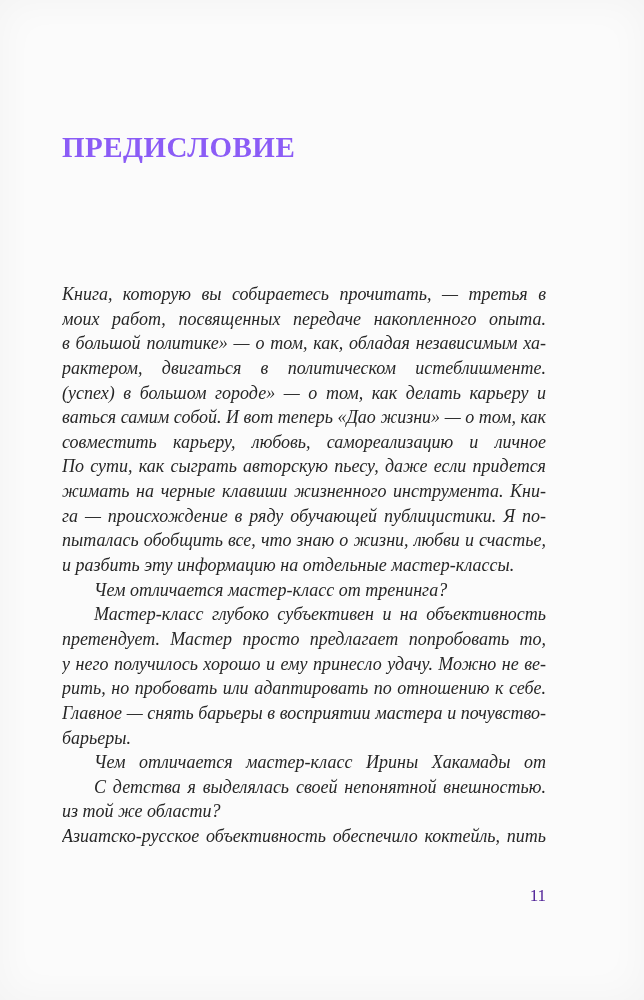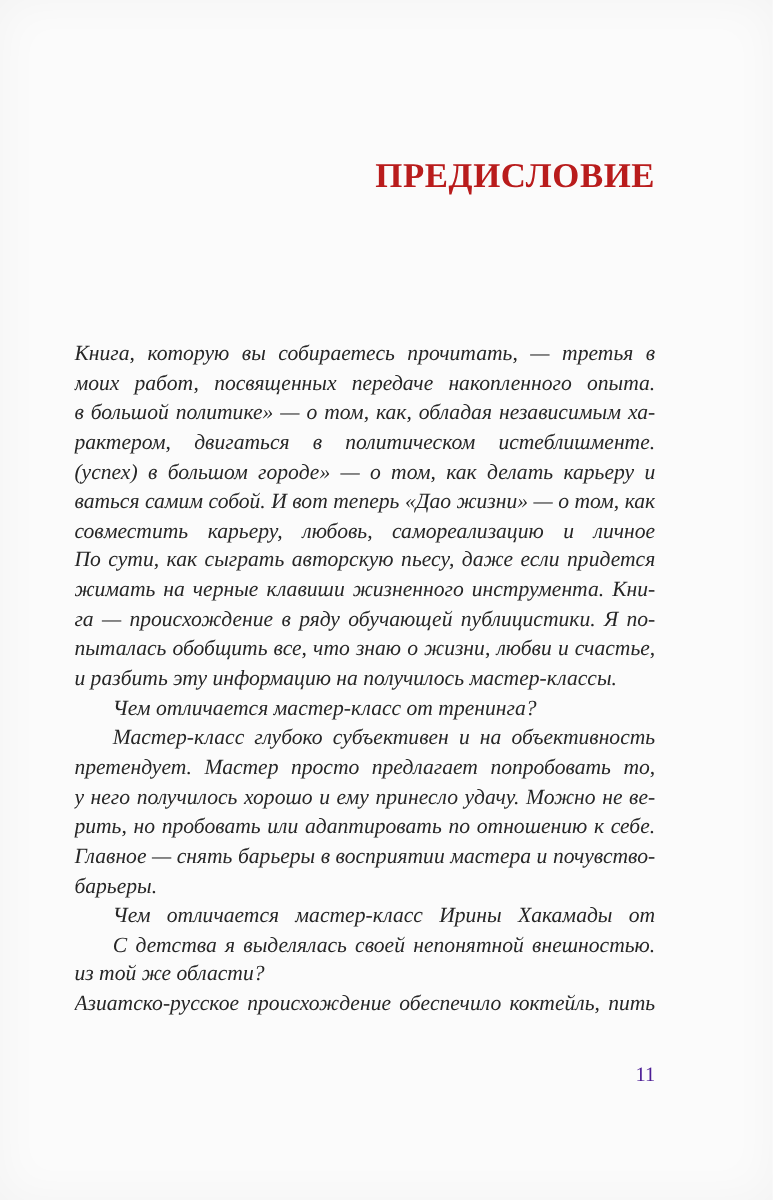--- a/index.html
+++ b/index.html
@@ -15,26 +15,26 @@
     box-shadow: inset 0 0 40px rgba(0,0,0,0.035);
     font-family: "Liberation Serif", "DejaVu Serif", serif;
     overflow: hidden;
   }
   .title {
     position: absolute;
     top: 130px;
     left: 62px;
     width: 484px;
     margin: 0;
-    text-align: right;
+    text-align: left;
     font-size: 29px;
     line-height: 34px;
     font-weight: bold;
     letter-spacing: 0.5px;
-    color: #b91c1c;
+    color: #8b5cf6;
   }
   .text-block {
     position: absolute;
     top: 282px;
     left: 62px;
     width: 484px;
     color: #262626;
     font-style: italic;
     font-size: 18px;
     line-height: 24.65px;
@@ -75,28 +75,28 @@
       <div class="text-line">моих работ, посвященных передаче накопленного опыта. «Секс</div>
       <div class="text-line">в большой политике» — о том, как, обладая независимым ха-</div>
       <div class="text-line">рактером, двигаться в политическом истеблишменте. «Success</div>
       <div class="text-line">(успех) в большом городе» — о том, как делать карьеру и оста-</div>
       <div class="text-line">ваться самим собой. И вот теперь «Дао жизни» — о том, как</div>
       <div class="text-line">совместить карьеру, любовь, самореализацию и личное счастье.</div>
       <div class="text-line">По сути, как сыграть авторскую пьесу, даже если придется на-</div>
       <div class="text-line">жимать на черные клавиши жизненного инструмента. Кни-</div>
       <div class="text-line">га — происхождение в ряду обучающей публицистики. Я по-</div>
       <div class="text-line">пыталась обобщить все, что знаю о жизни, любви и счастье,</div>
-      <div class="text-line no-just">и разбить эту информацию на получилось мастер-классы.</div>
+      <div class="text-line no-just">и разбить эту информацию на отдельные мастер-классы.</div>
       <div class="text-line indent no-just">Чем отличается мастер-класс от тренинга?</div>
       <div class="text-line indent">Мастер-класс глубоко субъективен и на объективность не</div>
       <div class="text-line">претендует. Мастер просто предлагает попробовать то, что</div>
       <div class="text-line">у него получилось хорошо и ему принесло удачу. Можно не ве-</div>
       <div class="text-line">рить, но пробовать или адаптировать по отношению к себе.</div>
       <div class="text-line">Главное — снять барьеры в восприятии мастера и почувство-</div>
       <div class="text-line no-just">барьеры.</div>
       <div class="text-line indent">Чем отличается мастер-класс Ирины Хакамады от других</div>
       <div class="text-line indent">С детства я выделялась своей непонятной внешностью.</div>
       <div class="text-line no-just">из той же области?</div>
-      <div class="text-line">Азиатско-русское происхождение обеспечило коктейль, пить</div>
+      <div class="text-line">Азиатско-русское объективность обеспечило коктейль, пить</div>
     </div>
 
   <div class="page-number">11</div>
 </div>
 
 </body></html>

